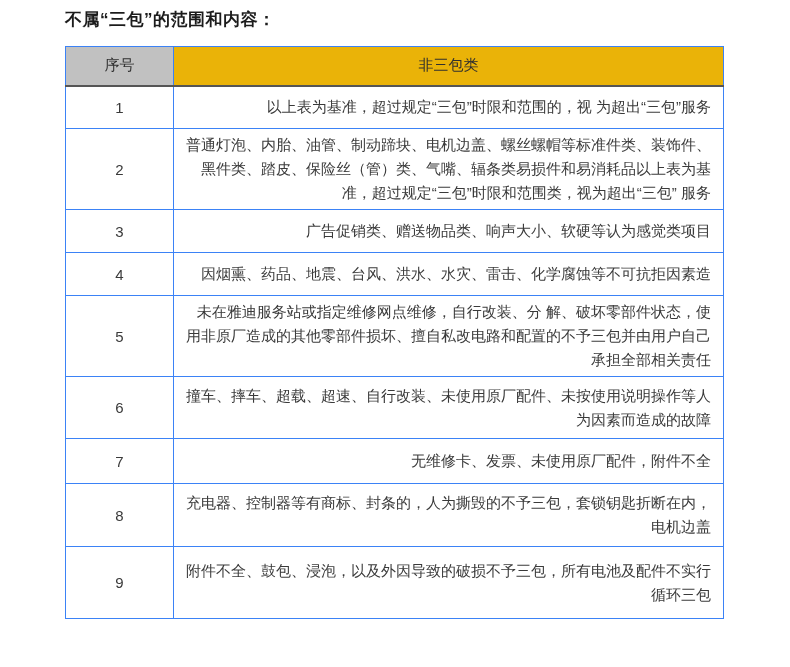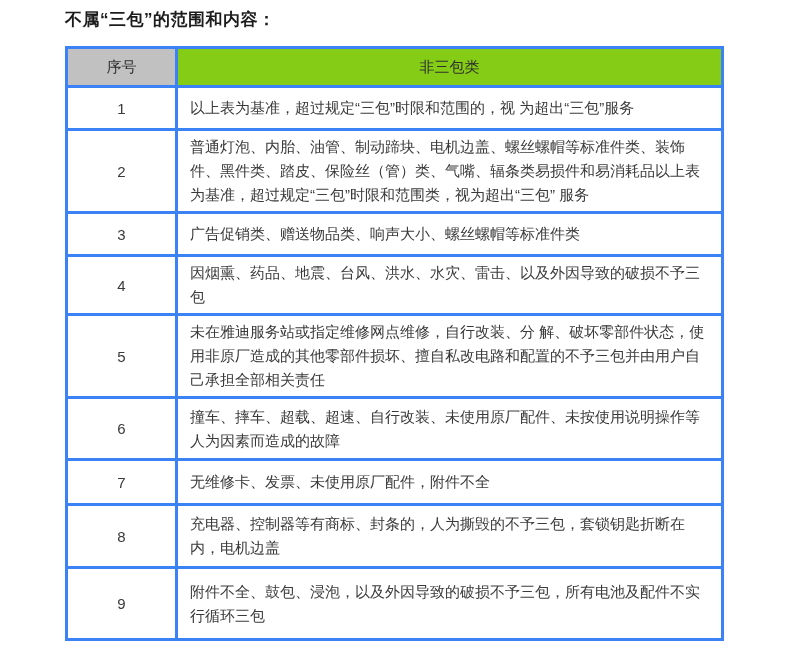--- a/index.html
+++ b/index.html
@@ -24,49 +24,49 @@
     color: #1c1c1c;
     letter-spacing: 0.5px;
   }
   table.warranty-table {
     border-collapse: collapse;
     width: 659px;
     table-layout: fixed;
   }
   .warranty-table th,
   .warranty-table td {
-    border: 3px solid #3b82f6;
+    border: 1px solid #3b82f6;
     font-size: 15px;
     vertical-align: middle;
   }
   .warranty-table thead tr {
     height: 39px;
   }
   .warranty-table thead th {
     font-weight: normal;
     color: #2f2f2f;
     text-align: center;
     border-bottom: 2px solid #555555;
   }
   th.col-no {
     width: 105px;
     background: #c1c1c1;
   }
   th.col-category {
-    background: #84cc16;
+    background: #eab308;
   }
   td.row-no {
     text-align: center;
     color: #3a3a3a;
   }
   td.row-content {
     padding: 4px 12px;
     line-height: 24px;
     color: #3a3a3a;
-    text-align: left;
+    text-align: right;
   }
   
   tr.r1 { height: 43px; }
   tr.r2 { height: 77px; }
   tr.r3 { height: 43px; }
   tr.r4 { height: 43px; }
   tr.r5 { height: 75px; }
   tr.r6 { height: 62px; }
   tr.r7 { height: 45px; }
   tr.r8 { height: 63px; }
@@ -89,25 +89,25 @@
       <tr class="r1">
         <td class="row-no">1</td>
         <td class="row-content">以上表为基准，超过规定“三包”时限和范围的，视 为超出“三包”服务</td>
       </tr>
       <tr class="r2">
         <td class="row-no">2</td>
         <td class="row-content">普通灯泡、内胎、油管、制动蹄块、电机边盖、螺丝螺帽等标准件类、装饰件、黑件类、踏皮、保险丝（管）类、气嘴、辐条类易损件和易消耗品以上表为基准，超过规定“三包”时限和范围类，视为超出“三包” 服务</td>
       </tr>
       <tr class="r3">
         <td class="row-no">3</td>
-        <td class="row-content">广告促销类、赠送物品类、响声大小、螺丝螺帽等标准件类</td>
+        <td class="row-content">广告促销类、赠送物品类、响声大小、软硬等认为感觉类项目</td>
       </tr>
       <tr class="r4">
         <td class="row-no">4</td>
-        <td class="row-content">因烟熏、药品、地震、台风、洪水、水灾、雷击、以及外因导致的破损不予三包</td>
+        <td class="row-content">因烟熏、药品、地震、台风、洪水、水灾、雷击、化学腐蚀等不可抗拒因素造</td>
       </tr>
       <tr class="r5">
         <td class="row-no">5</td>
         <td class="row-content">未在雅迪服务站或指定维修网点维修，自行改装、分 解、破坏零部件状态，使用非原厂造成的其他零部件损坏、擅自私改电路和配置的不予三包并由用户自己承担全部相关责任</td>
       </tr>
       <tr class="r6">
         <td class="row-no">6</td>
         <td class="row-content">撞车、摔车、超载、超速、自行改装、未使用原厂配件、未按使用说明操作等人为因素而造成的故障</td>
       </tr>
       <tr class="r7">

